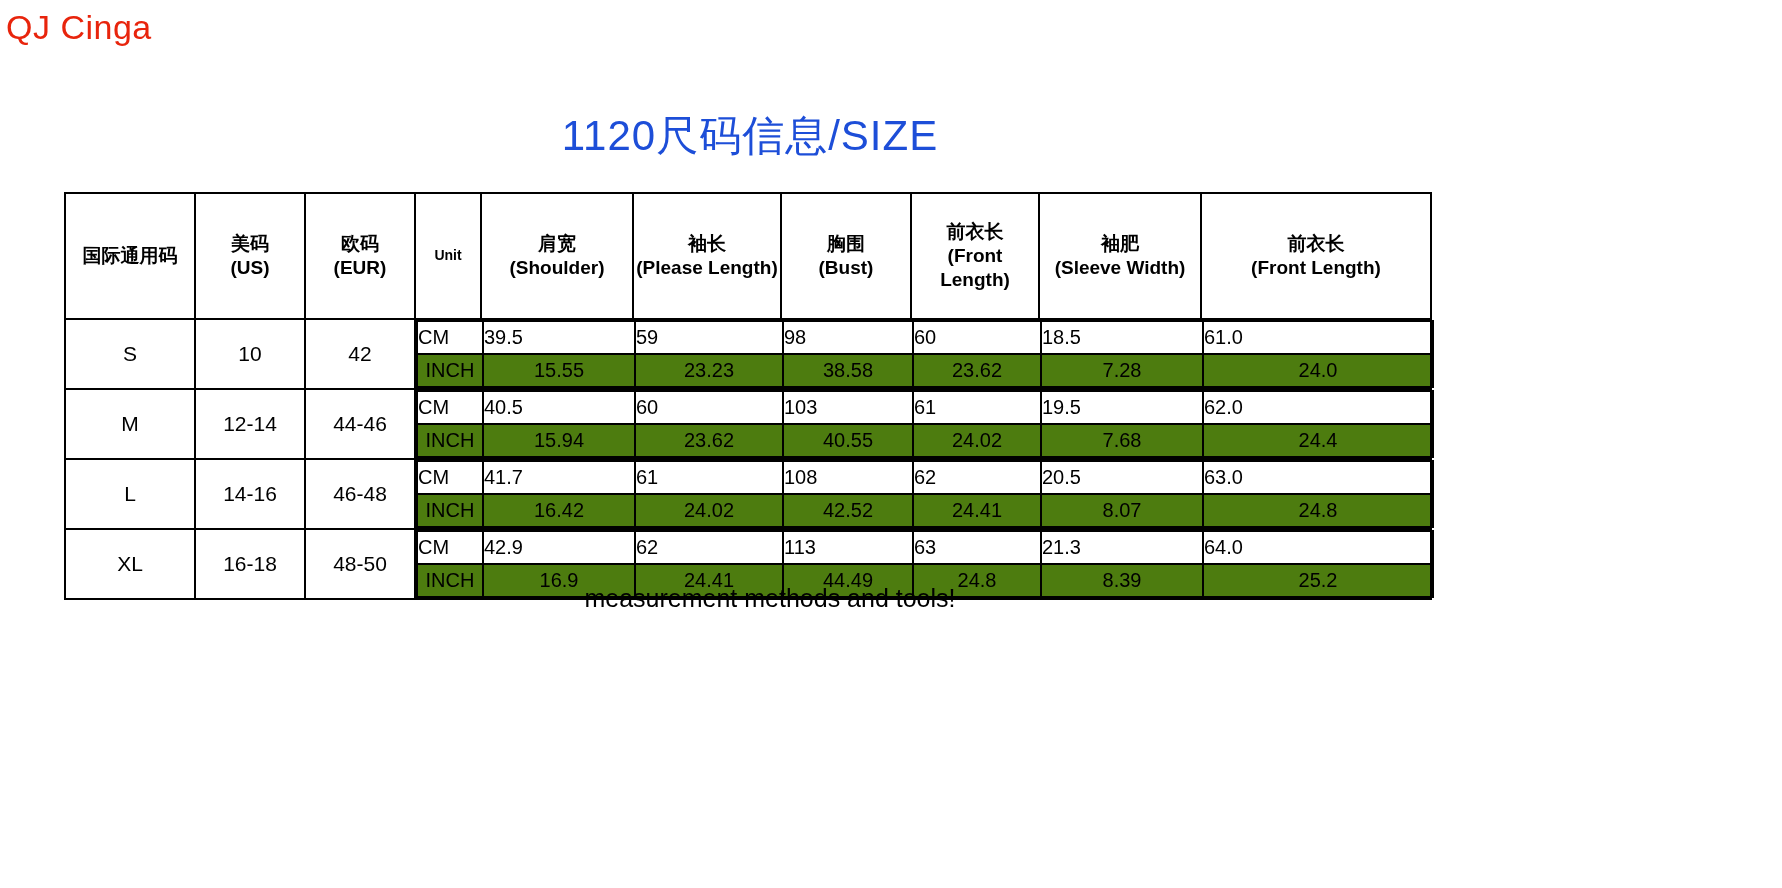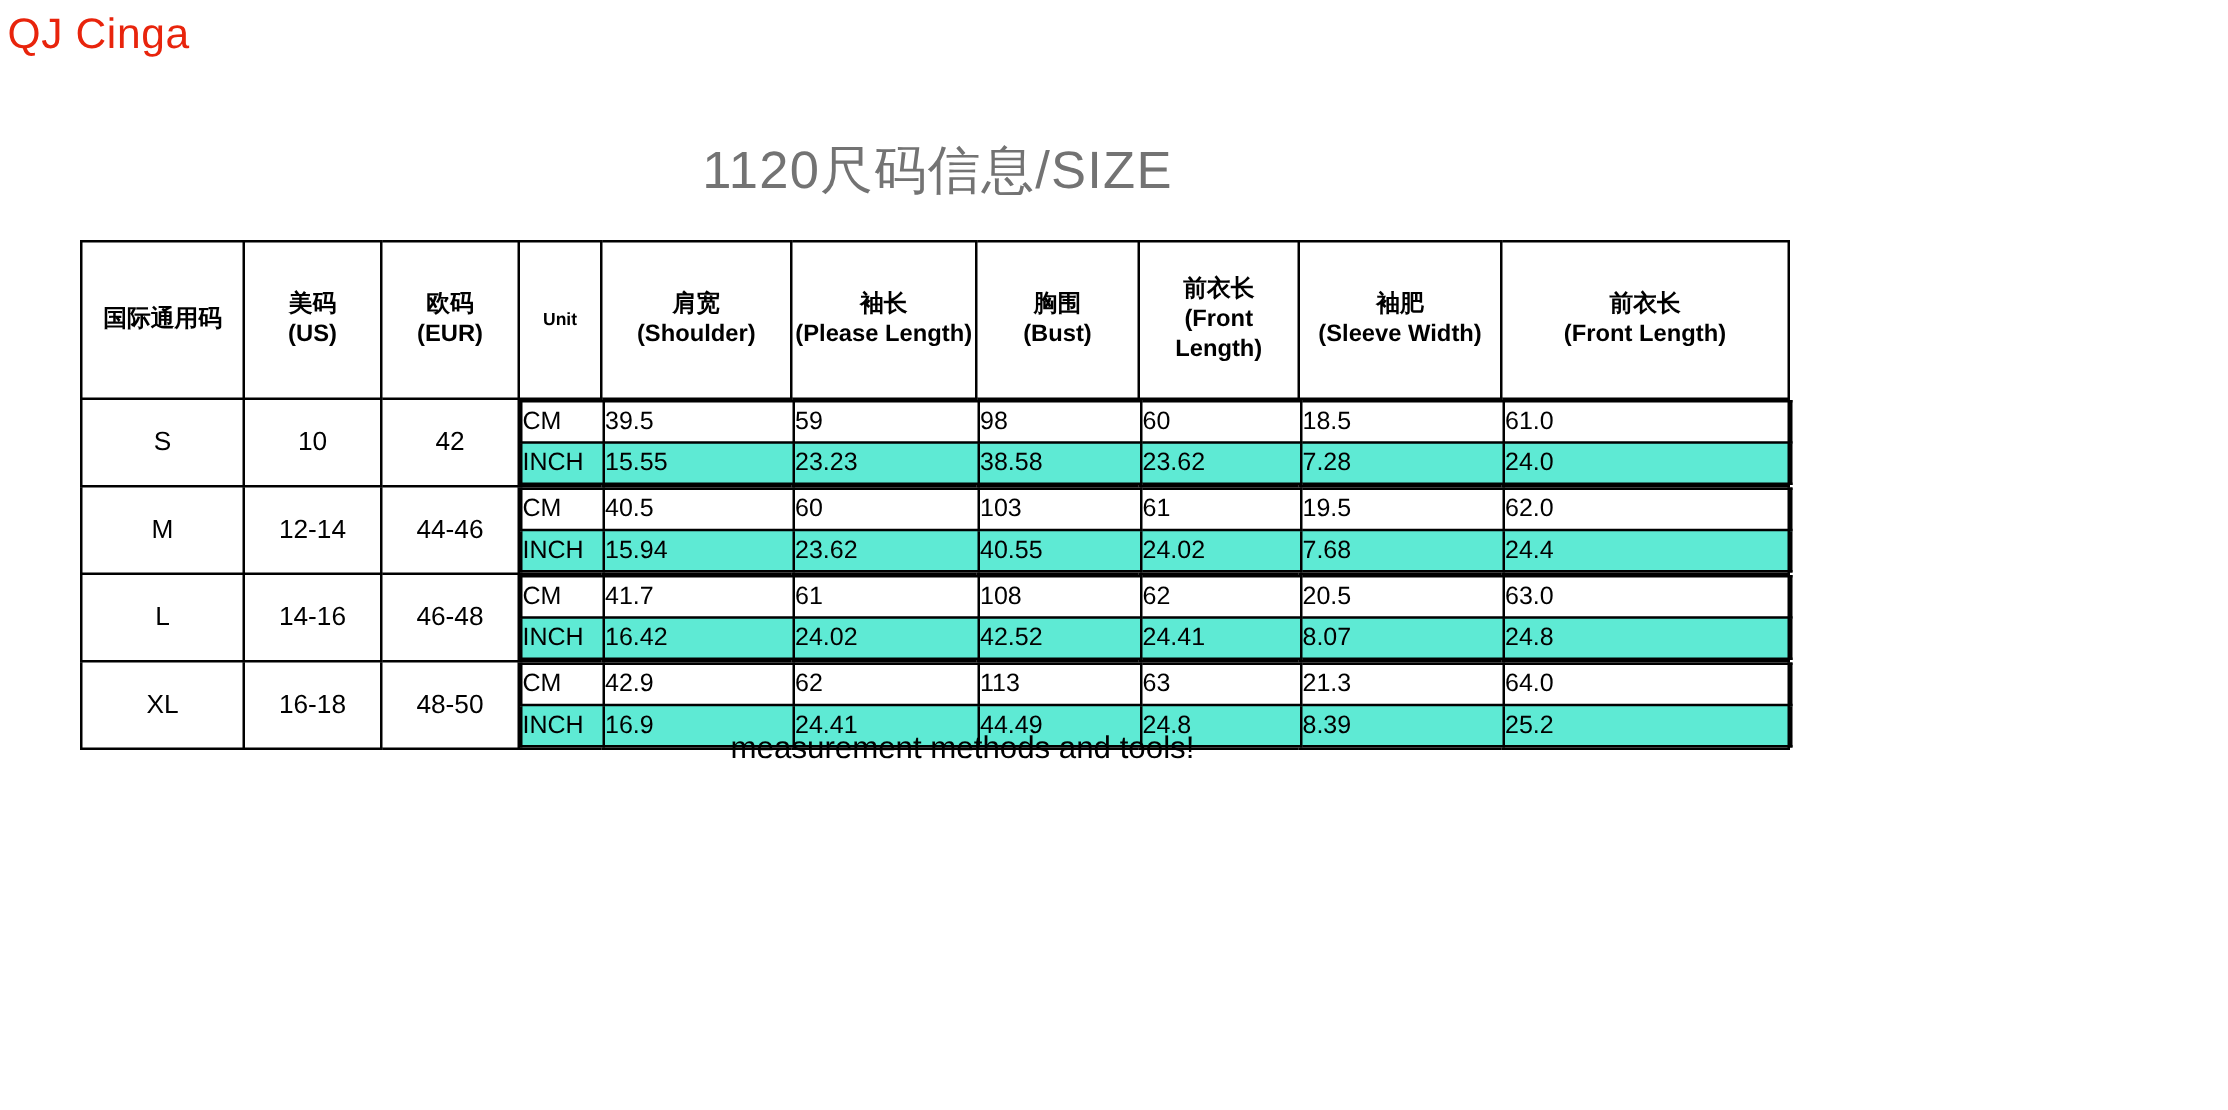--- a/index.html
+++ b/index.html
@@ -25,21 +25,21 @@
     letter-spacing: 0.5px;
   }
   .title {
     position: absolute;
     top: 108px;
     left: 0;
     width: 1500px;
     text-align: center;
     font-size: 42px;
     font-family: "Liberation Sans", sans-serif;
-    color: #737373;
+    color: #1d4ed8;
     letter-spacing: 1px;
   }
   .table-wrap {
     position: absolute;
     top: 192px;
     left: 64px;
     width: 1366px;
   }
   table.size-table {
     border-collapse: collapse;
@@ -75,21 +75,22 @@
     table-layout: fixed;
   }
   .meas td {
     border: none;
     font-size: 20px;
     height: 31px;
     padding: 0 0 0 4px;
     white-space: nowrap;
   }
   .meas tr.inch-row td {
-    background: #5eead4;
+    background: #4d7c0f;
+    text-align: center;
   }
   td.meas-host {
     padding: 0;
     margin-left: 35px;
   }
   .unitlabel {
     font-size: 20px;
   }
   .note {
     position: absolute;

